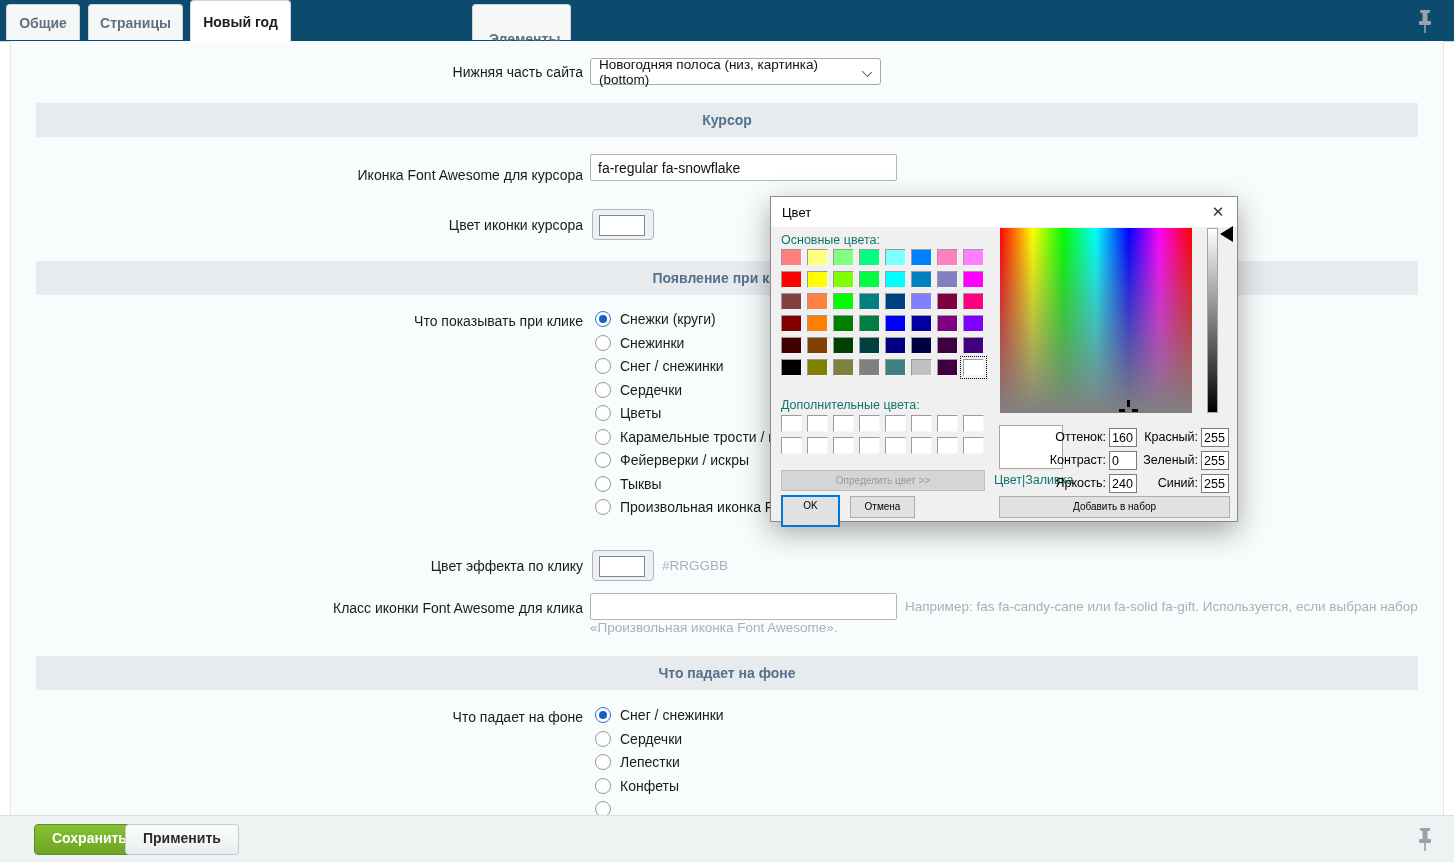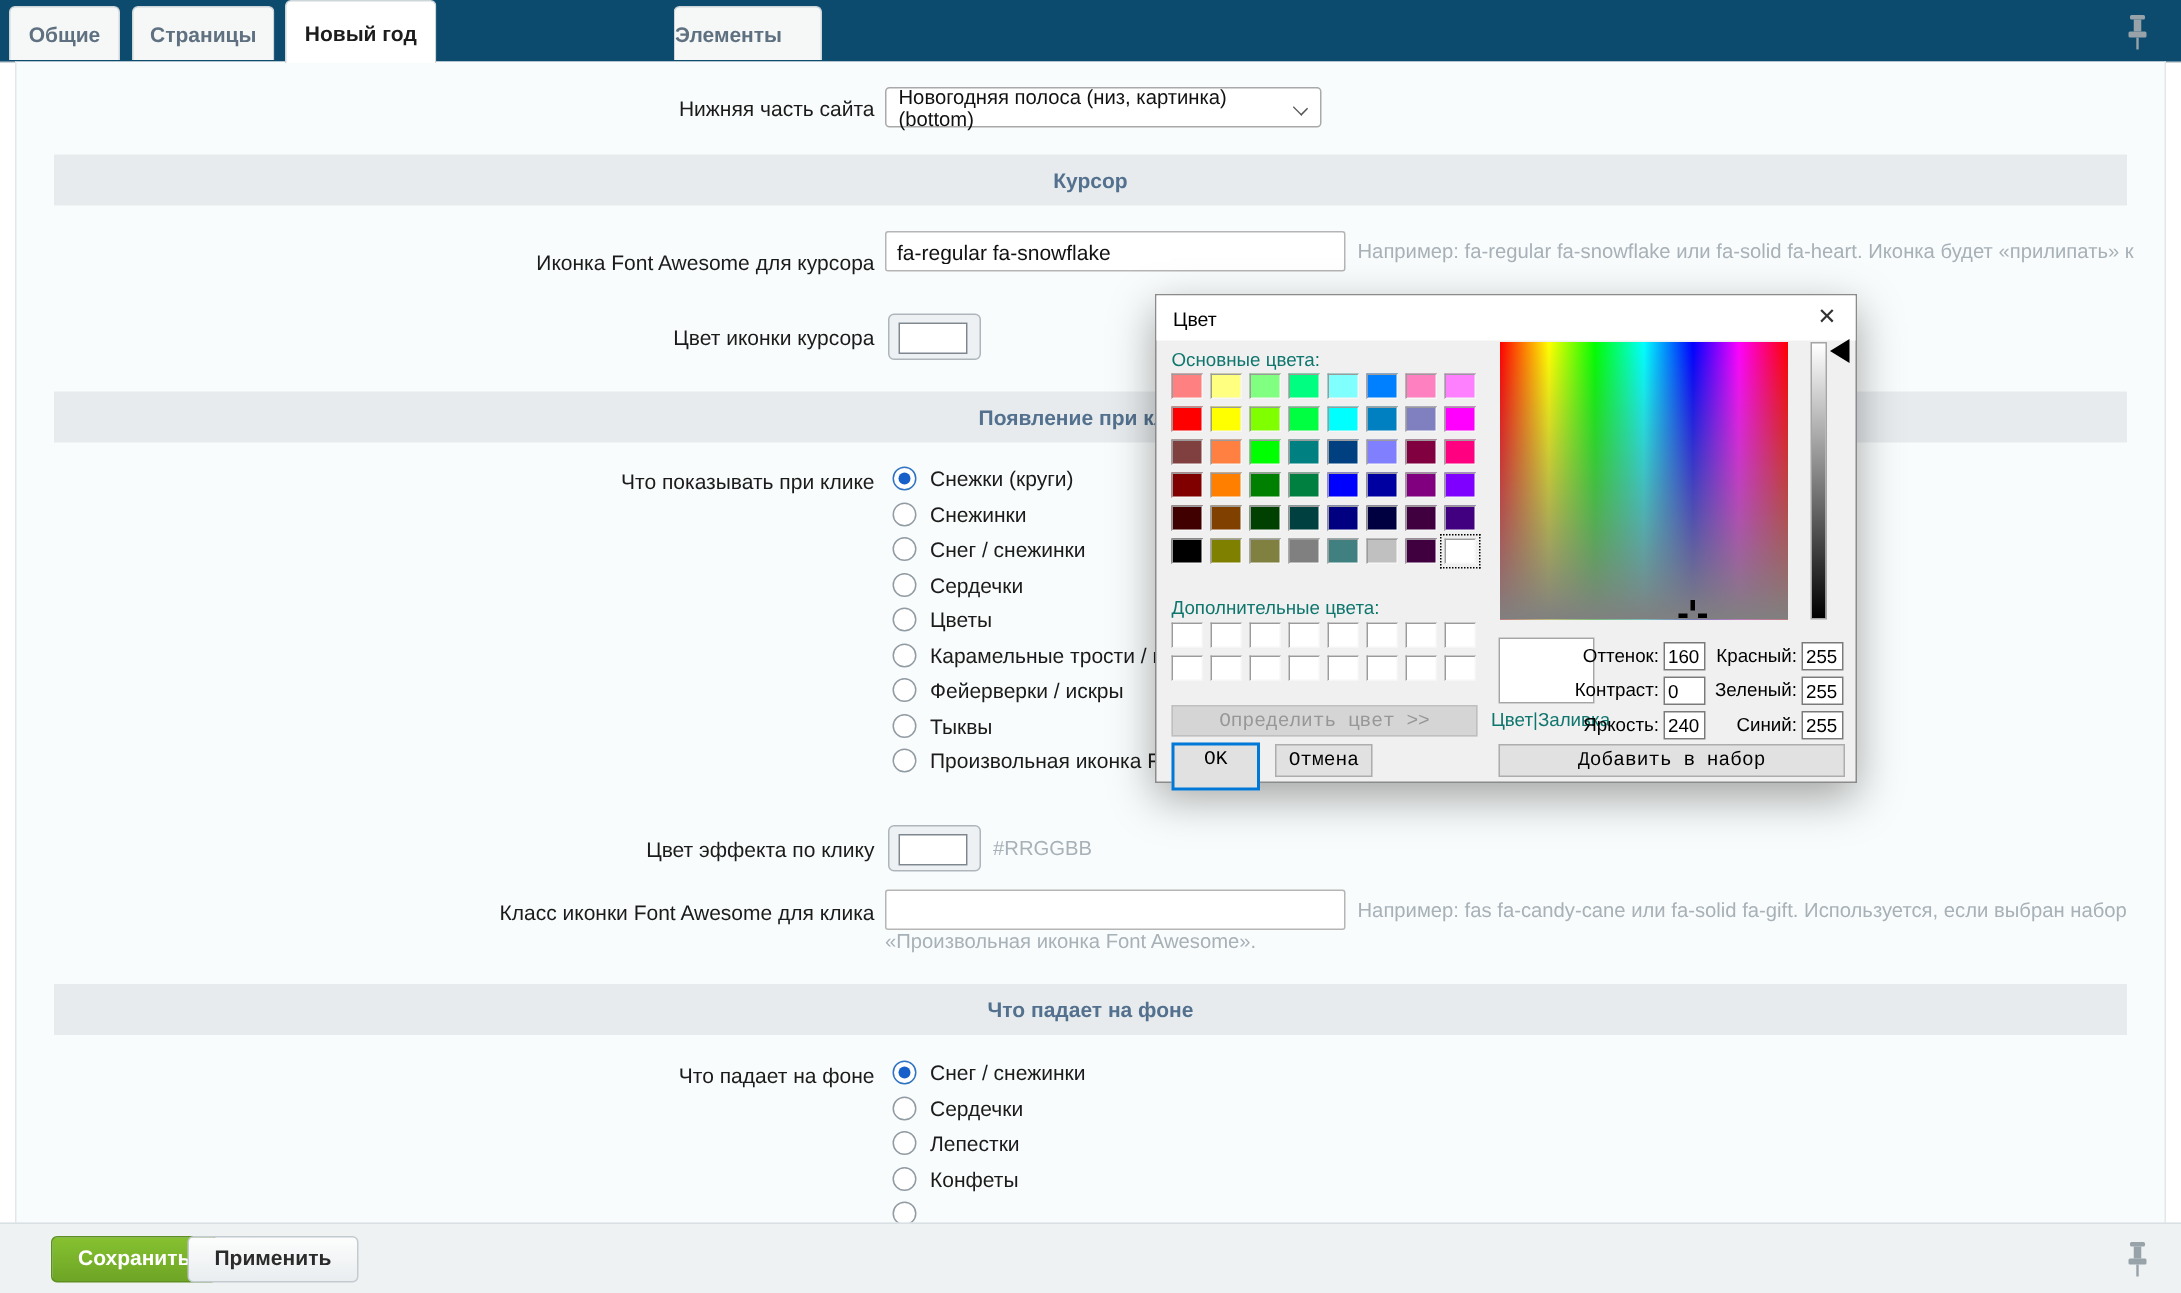--- a/index.html
+++ b/index.html
@@ -52,21 +52,21 @@
        border:1px solid #8b8b8b;box-shadow:0 10px 28px rgba(0,0,0,.35);z-index:10;font-size:12.5px;color:#000;}
   .dlg-title{position:absolute;left:0;top:0;right:0;height:30px;background:#fff;}
   .dlg-title .cap{position:absolute;left:11px;top:8px;font-size:13px;color:#000;}
   .dlg-close{position:absolute;right:8px;top:4px;width:22px;height:22px;text-align:center;line-height:22px;
        font-size:15px;color:#333;cursor:pointer;}
   .dlg-lbl{position:absolute;font-size:12.5px;color:#0f766e;}
   .cgrid{position:absolute;display:grid;grid-template-columns:repeat(8,21px);gap:5px;}
   .sw{width:21px;height:17px;box-sizing:border-box;border:1px solid;border-color:#9b9b9b #f6f6f6 #f6f6f6 #9b9b9b;cursor:pointer;}
   .sw.sel{outline:1px dotted #000;outline-offset:2px;}
   .dlg-btn{position:absolute;box-sizing:border-box;background:#e1e1e1;border:1px solid #adadad;text-align:center;
-       font-size:13px;font-family:Liberation Mono, monospace;color:#000;cursor:pointer;}
+       font-size:10px;font-family:Liberation Sans, sans-serif;color:#000;cursor:pointer;}
   .dlg-btn.disabled{background:#d5d5d5;border-color:#bfbfbf;color:#979797;cursor:default;}
   .dlg-btn.focus{border:2px solid #0078d7;}
   .huefield{position:absolute;left:229px;top:31px;width:192px;height:185px;
        background:linear-gradient(to bottom,rgba(128,128,128,0) 0%,rgba(128,128,128,1) 100%),
                   linear-gradient(to right,#f00 0%,#ff0 17%,#0f0 33%,#0ff 50%,#00f 67%,#f0f 83%,#f00 100%);}
   .lumbar{position:absolute;left:436px;top:31px;width:11px;height:185px;border:1px solid #a5a5a5;box-sizing:border-box;
        background:linear-gradient(#fff,#000);}
   .lum-arrow{position:absolute;left:449px;top:29px;width:0;height:0;border-top:8px solid transparent;
        border-bottom:8px solid transparent;border-right:13px solid #000;cursor:pointer;}
   .crossmark{position:absolute;background:#000;}
@@ -85,36 +85,35 @@
       <g fill="#98a2a9">
           <rect x="4" y="1" width="10" height="3" rx="1"></rect>
           <rect x="6.5" y="4" width="5" height="8"></rect>
           <rect x="3" y="12" width="12" height="4" rx="1"></rect>
           <rect x="8.2" y="16" width="1.6" height="8"></rect>
         </g>
     </svg>
   <div class="tab" style="left: 6px; width: 74px; padding: 0px; text-align: center;">Общие</div>
       <div class="tab" style="left: 88px; width: 95px; padding: 0px; text-align: center;">Страницы</div>
       <div class="tab active" style="left: 190px; width: 101px; padding: 0px; text-align: center;">Новый год</div>
-      <div class="tab" style="left: 449px; width: 99px; padding: 0px; text-align: left;">Элементы</div>
+      <div class="tab" style="left: 472px; width: 99px; padding: 16px; text-align: right;">Элементы</div>
     </div>
 
   <div class="panel"></div>
 
   <div class="rowlbl" style="top:64px">Нижняя часть сайта</div>
   <div class="selectbox" style="top:58px">
     <span>Новогодняя полоса (низ, картинка) (bottom)</span>
     <span class="chev"></span>
   </div>
 
   <div class="band" style="top:103px">Курсор</div>
 
   <div class="rowlbl" style="top:167px">Иконка Font Awesome для курсора</div>
   <input class="txt" style="top: 154px;" value="fa-regular fa-snowflake">
-  <div class="hint" style="left:905px;top:160px">Например: fa-regular fa-snowflake или fa-solid fa-heart. Иконка будет «прилипать» к</div>
 
   <div class="rowlbl" style="top:217px">Цвет иконки курсора</div>
   <div class="swatchbtn" style="top:209px">
     <div class="inner"></div>
   </div>
 
   <div class="band" style="top:261px">Появление при клике</div>
 
   <div class="rowlbl" style="top:313px">Что показывать при клике</div>
   <div class="radio-group" style="top:311px" id="click-radios">

